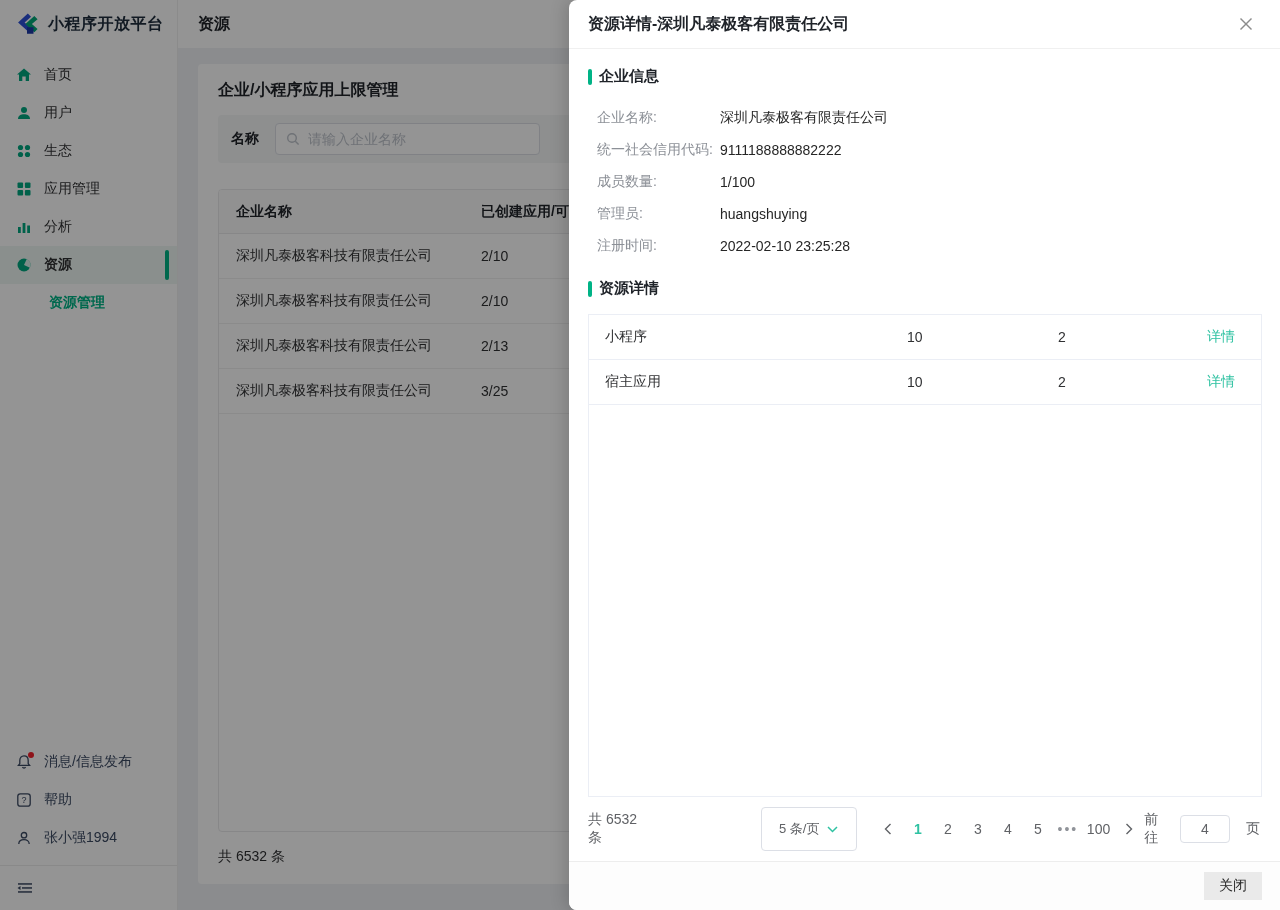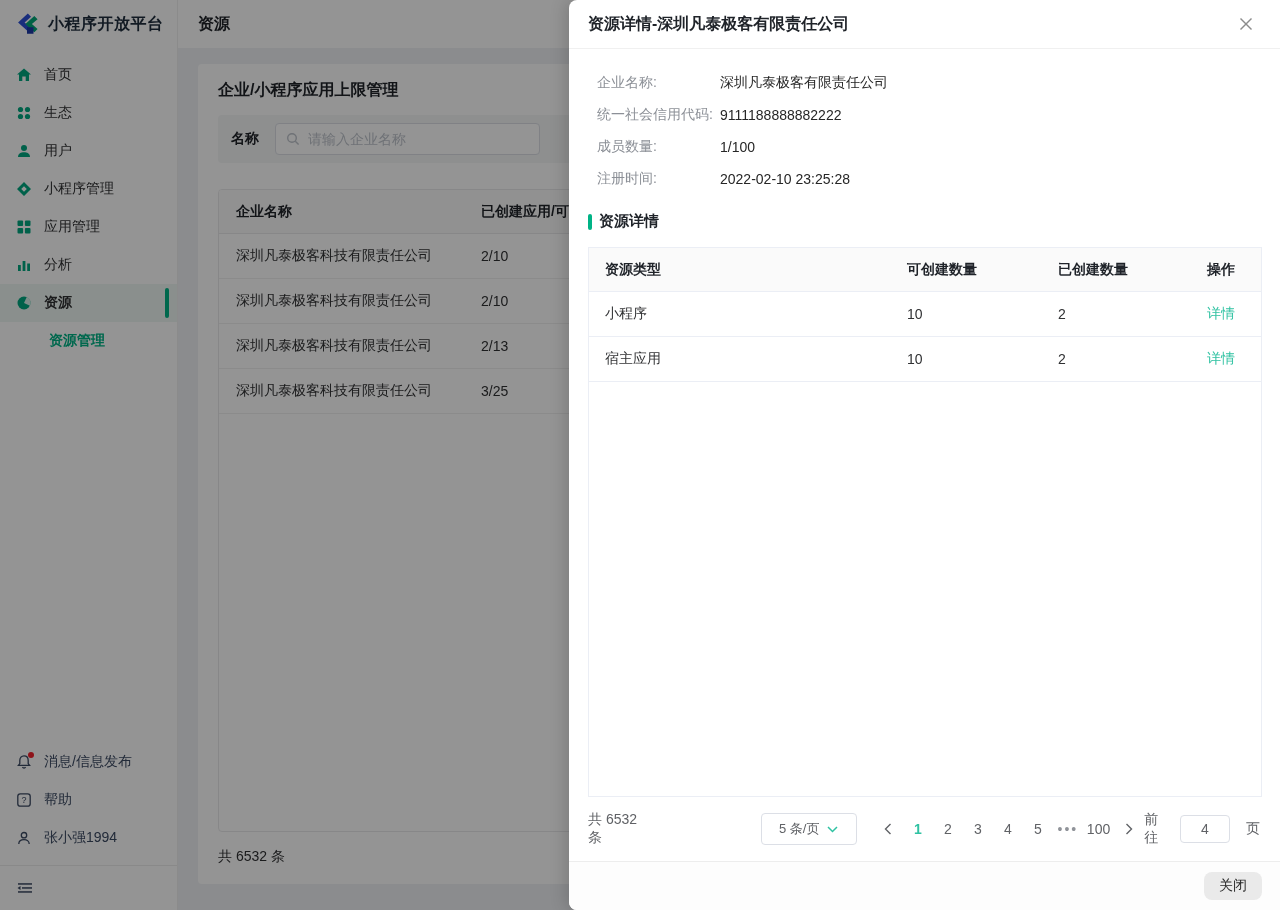--- a/index.html
+++ b/index.html
@@ -61,29 +61,29 @@
   .d-table { border:1px solid #ebeef5; flex:1; min-height:0; display:flex; flex-direction:column; overflow:hidden; }
   .d-thead { height:44px; flex-shrink:0; background:#fafafa; display:flex; align-items:center; font-size:14px; font-weight:bold; color:#1f2329; border-bottom:1px solid #ebeef5; }
   .d-row { height:45px; flex-shrink:0; display:flex; align-items:center; font-size:14px; color:#303133; border-bottom:1px solid #ebeef5; }
   .dc1 { flex:0 0 318px; padding-left:16px; }
   .dc2 { flex:0 0 151px; }
   .dc3 { flex:0 0 148px; }
   .dc4 { flex:1; text-align:right; padding-right:26px; }
   .link { color:#2fc2a2; cursor:pointer; }
   .pager { height:64px; flex-shrink:0; display:flex; align-items:center; font-size:14px; color:#606266; }
   .pager-total { color:#606266; }
-  .size-select { margin-left:110px; width:103px; height:32px; border:1px solid #dcdfe6; border-radius:4px; display:flex; align-items:center; justify-content:center; gap:8px; font-size:13px; color:#606266; cursor:pointer; }
+  .size-select { margin-left:110px; width:103px; height:44px; border:1px solid #dcdfe6; border-radius:4px; display:flex; align-items:center; justify-content:center; gap:8px; font-size:13px; color:#606266; cursor:pointer; }
   .pages { display:flex; align-items:center; margin-left:16px; }
   .page-btn { min-width:22px; height:28px; display:flex; align-items:center; justify-content:center; margin:0 4px; cursor:pointer; color:#606266; }
   .page-btn.active { color:#2fc2a2; font-weight:bold; }
   .page-dots { letter-spacing:2px; color:#909399; }
   .goto { margin-left:auto; display:flex; align-items:center; gap:16px; padding-right:2px; }
   .goto-input { width:50px; height:28px; border:1px solid #dcdfe6; border-radius:4px; text-align:center; font-size:14px; color:#606266; outline:none; font-family:inherit; }
   .modal-footer { height:49px; flex-shrink:0; border-top:1px solid #ededed; background:#fdfdfd; display:flex; align-items:center; justify-content:flex-end; padding-right:18px; border-radius:0 0 0 8px; }
-  .btn-close { background:#eaeaea; border:none; border-radius:8px; height:28px; padding:0 15px; font-size:14px; color:#2b2b2b; cursor:pointer; font-family:inherit; }
+  .btn-close { background:#eaeaea; border:none; border-radius:0; height:28px; padding:0 15px; font-size:14px; color:#2b2b2b; cursor:pointer; font-family:inherit; }
   svg { display:block; }
 </style>
 </head>
 <body>
 
 <div class="stage">
 
   <aside class="sidebar">
     <div class="logo">
       <span>
@@ -101,44 +101,36 @@
         <span class="ico">
           <svg width="16" height="16" viewBox="0 0 16 16">
               <path d="M8 1.5 L15 7.5 L13 7.5 L13 14 L9.7 14 L9.7 9.5 L6.3 9.5 L6.3 14 L3 14 L3 7.5 L1 7.5 Z" fill="#00a880"></path>
             </svg>
         </span>
         <span>首页</span>
       </div>
       <div class="nav-item">
         <span class="ico">
           <svg width="16" height="16" viewBox="0 0 16 16">
+              <circle cx="8" cy="5" r="3" fill="#00a880"></circle>
+              <path d="M2 14 C2 10.5 5 9.2 8 9.2 C11 9.2 14 10.5 14 14 Z" fill="#00a880"></path>
+            </svg>
+        </span>
+        <span>用户</span>
+      </div>
+      <div class="nav-item">
+        <span class="ico">
+          <svg width="16" height="16" viewBox="0 0 16 16">
               <circle cx="4.5" cy="4.5" r="2.6" fill="#00a880"></circle>
               <circle cx="11.5" cy="4.5" r="2.6" fill="#00a880"></circle>
               <circle cx="4.5" cy="11.5" r="2.6" fill="#00a880"></circle>
               <circle cx="11.5" cy="11.5" r="2.6" fill="#00a880"></circle>
             </svg>
         </span>
         <span>生态</span>
-      </div>
-      <div class="nav-item">
-        <span class="ico">
-          <svg width="16" height="16" viewBox="0 0 16 16">
-              <circle cx="8" cy="5" r="3" fill="#00a880"></circle>
-              <path d="M2 14 C2 10.5 5 9.2 8 9.2 C11 9.2 14 10.5 14 14 Z" fill="#00a880"></path>
-            </svg>
-        </span>
-        <span>用户</span>
-      </div>
-      <div class="nav-item">
-        <span class="ico">
-          <svg width="16" height="16" viewBox="0 0 16 16">
-              <path d="M8 1 L15 8 L8 15 L1 8 Z M8 5.2 L5.2 8 L8 10.8 L10.8 8 Z" fill="#00a880" fill-rule="evenodd"></path>
-            </svg>
-        </span>
-        <span>小程序管理</span>
       </div>
       <div class="nav-item">
         <span class="ico">
           <svg width="16" height="16" viewBox="0 0 16 16">
               <rect x="1.5" y="1.5" width="5.6" height="5.6" rx="1" fill="#00a880"></rect>
               <rect x="8.9" y="1.5" width="5.6" height="5.6" rx="1" fill="#00a880"></rect>
               <rect x="1.5" y="8.9" width="5.6" height="5.6" rx="1" fill="#00a880"></rect>
               <rect x="8.9" y="8.9" width="5.6" height="5.6" rx="1" fill="#00a880"></rect>
             </svg>
         </span>
@@ -267,50 +259,52 @@
       <span class="modal-title">资源详情-深圳凡泰极客有限责任公司</span>
       <span class="modal-close">
         <svg width="14" height="14" viewBox="0 0 14 14">
             <line x1="1.5" y1="1.5" x2="12.5" y2="12.5" stroke="#8c8c8c" stroke-width="1.4"></line>
             <line x1="12.5" y1="1.5" x2="1.5" y2="12.5" stroke="#8c8c8c" stroke-width="1.4"></line>
           </svg>
       </span>
     </div>
 
     <div class="modal-body">
+      <div class="section-title">
+        <span class="section-bar"></span>
+        <span class="section-text">企业信息</span>
+      </div>
 
       <div class="field-row">
         <span class="field-label">企业名称:</span>
         <span class="field-value">深圳凡泰极客有限责任公司</span>
       </div>
       <div class="field-row">
         <span class="field-label">统一社会信用代码:</span>
         <span class="field-value">9111188888882222</span>
       </div>
       <div class="field-row">
         <span class="field-label">成员数量:</span>
         <span class="field-value">1/100</span>
+      </div>
+      <div class="field-row">
+        <span class="field-label">管理员:</span>
+        <span class="field-value">huangshuying</span>
       </div>
       <div class="field-row">
         <span class="field-label">注册时间:</span>
         <span class="field-value">2022-02-10 23:25:28</span>
       </div>
 
       <div class="section-title sec2">
         <span class="section-bar"></span>
         <span class="section-text">资源详情</span>
       </div>
 
       <div class="d-table">
-        <div class="d-thead">
-          <div class="dc1">资源类型</div>
-          <div class="dc2">可创建数量</div>
-          <div class="dc3">已创建数量</div>
-          <div class="dc4">操作</div>
-        </div>
         <div class="d-row">
           <div class="dc1">小程序</div>
           <div class="dc2">10</div>
           <div class="dc3">2</div>
           <div class="dc4"><span class="link">详情</span></div>
         </div>
         <div class="d-row">
           <div class="dc1">宿主应用</div>
           <div class="dc2">10</div>
           <div class="dc3">2</div>

